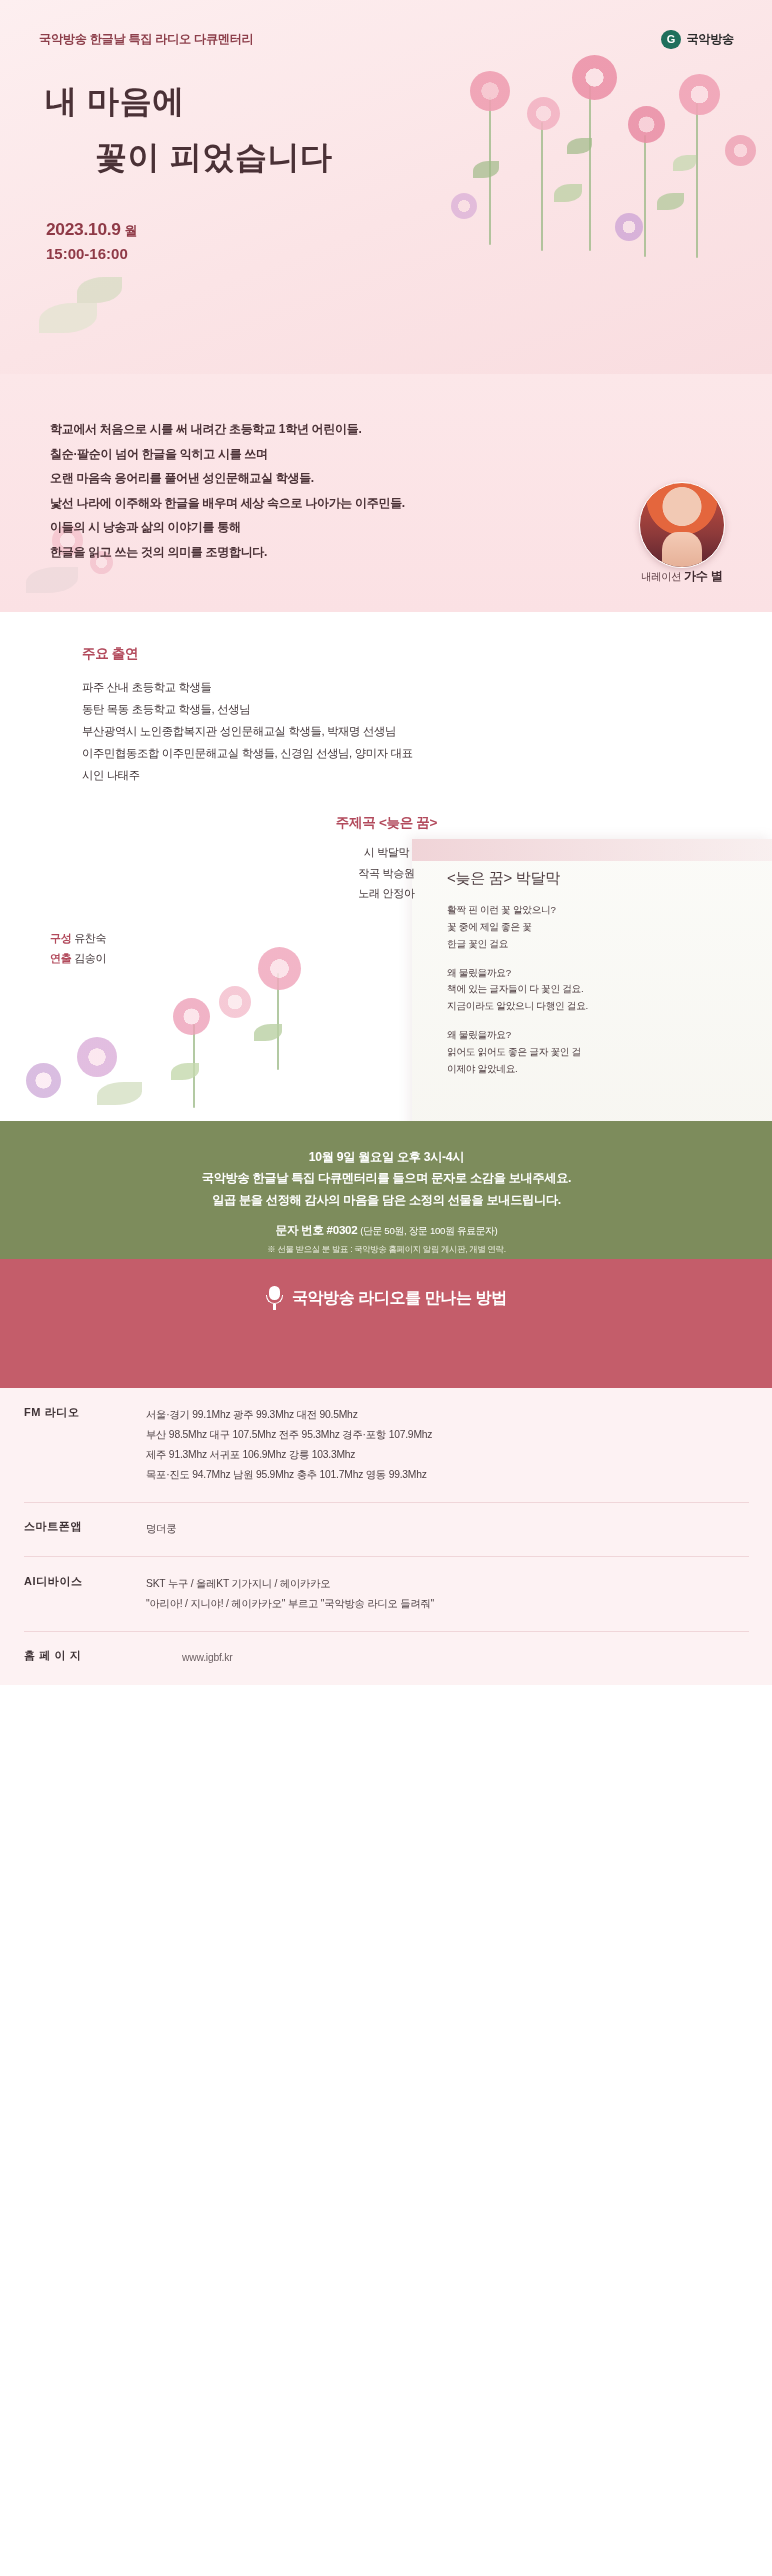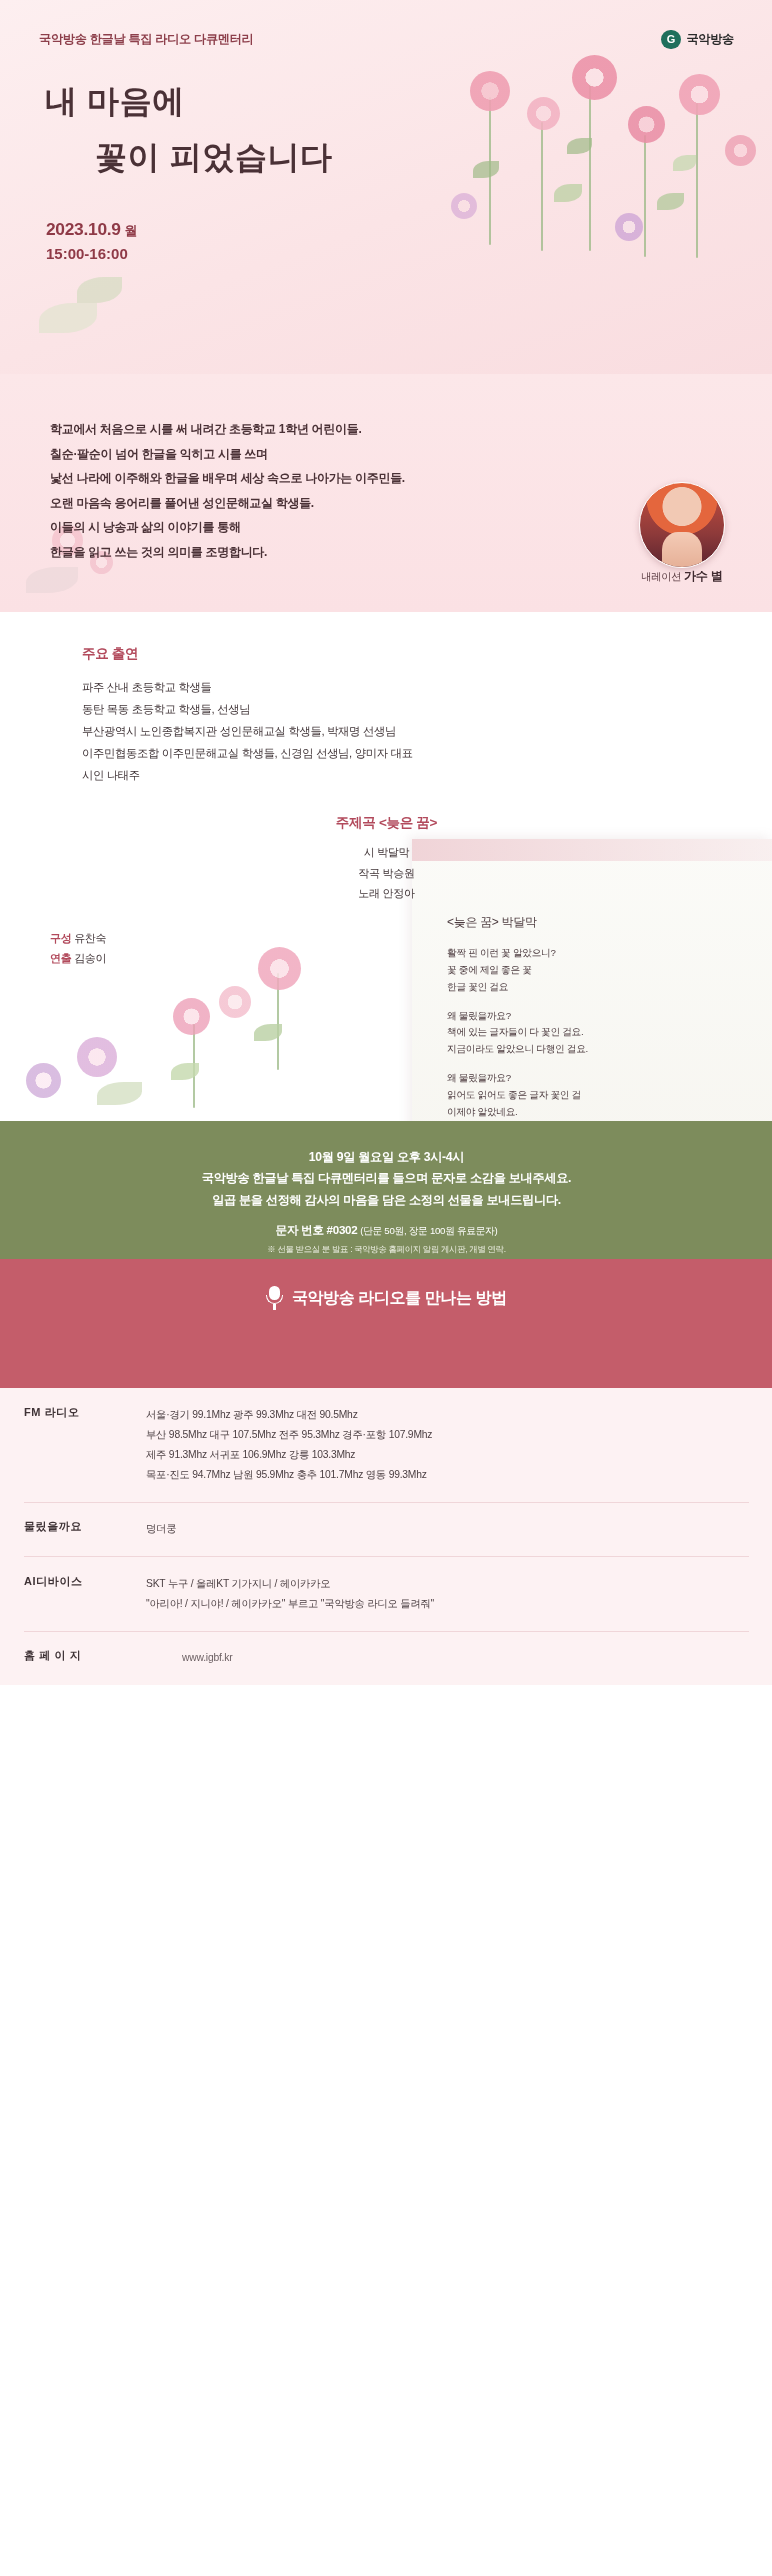--- a/index.html
+++ b/index.html
@@ -182,21 +182,21 @@
     background: linear-gradient(180deg,#fbfbf8 0%, #f7f6f1 100%);
     box-shadow: -3.9px -2.6px 10.3px rgba(160,120,130,.13);
     padding: 30px 30px 0 35px;
     z-index: 3;
   }
   .lyric-card::before{
     content:"";
     position:absolute; left:0; top:0; width:100%; height:22px;
     background: linear-gradient(90deg, rgba(238,205,210,.85), rgba(246,228,231,.5));
   }
-  .lyric-title { font-size: 12px; color: #4b3a3e; margin-bottom: 14px; letter-spacing: -0.3px; margin-top: 45px;}
+  .lyric-title { font-size: 15px; color: #4b3a3e; margin-bottom: 14px; letter-spacing: -0.3px;}
   .lyric-stanza { font-size: 9.7px; line-height: 1.75; color: #4b3a3e; margin-bottom: 11.6px; letter-spacing: -0.3px;}
 
   
   .greenbox {
     background: #7d8c5c;
     color: #fff;
     text-align: center;
     padding: 26px 0 22px 0;
     height: 138px;
   }
@@ -299,22 +299,22 @@
   <section class="intro">
     <div>
       <div class="flower" style="left:52px; top:151px; width:31px; height:31px; background:radial-gradient(circle at 50% 50%, #fbe3e7 0 34%, #f2b8c4 35% 100%); opacity:.6;"></div>
       <div class="flower" style="left:90px; top:177px; width:23px; height:23px; background:radial-gradient(circle at 50% 50%, #fbe3e7 0 34%, #eeaebe 35% 100%); opacity:.5;"></div>
       <div class="leaf" style="left:26px; top:193px; width:52px; height:26px; background:#e6d3d6; opacity:.5;"></div>
     </div>
 
     <div class="intro-text">
       <div>학교에서 처음으로 시를 써 내려간 초등학교 1학년 어린이들.</div>
       <div>칠순·팔순이 넘어 한글을 익히고 시를 쓰며</div>
+      <div>오랜 마음속 응어리를 풀어낸 성인문해교실 학생들.</div>
       <div>낯선 나라에 이주해와 한글을 배우며 세상 속으로 나아가는 이주민들.</div>
-      <div>오랜 마음속 응어리를 풀어낸 성인문해교실 학생들.</div>
       <div>이들의 시 낭송과 삶의 이야기를 통해</div>
       <div>한글을 읽고 쓰는 것의 의미를 조명합니다.</div>
     </div>
 
     <div class="narrator">
       <div class="narrator-photo"></div>
       <div class="narrator-label">
         <span>내레이션</span>
         <b>가수 별</b>
       </div>
@@ -403,21 +403,21 @@
     <div class="info-row">
       <div class="info-label">FM 라디오</div>
       <div class="info-val">
         <div>서울·경기 99.1Mhz 광주 99.3Mhz 대전 90.5Mhz</div>
         <div>부산 98.5Mhz 대구 107.5Mhz 전주 95.3Mhz 경주·포항 107.9Mhz</div>
         <div>제주 91.3Mhz 서귀포 106.9Mhz 강릉 103.3Mhz</div>
         <div>목포·진도 94.7Mhz 남원 95.9Mhz 충추 101.7Mhz 영동 99.3Mhz</div>
       </div>
     </div>
     <div class="info-row">
-      <div class="info-label">물맀을까요</div>
+      <div class="info-label">스마트폰앱</div>
       <div class="info-val">
         <div>덩더쿵</div>
       </div>
     </div>
     <div class="info-row">
       <div class="info-label">AI디바이스</div>
       <div class="info-val">
         <div>SKT 누구 / 올레KT 기가지니 / 헤이카카오</div>
         <div>"아리아! / 지니야! / 헤이카카오" 부르고 "국악방송 라디오 들려줘"</div>
       </div>

